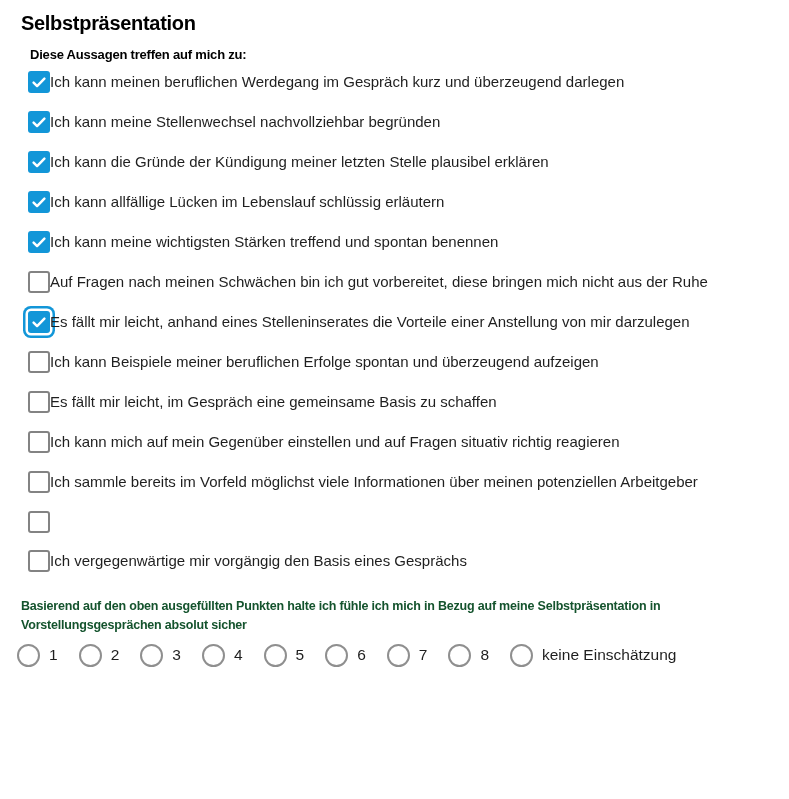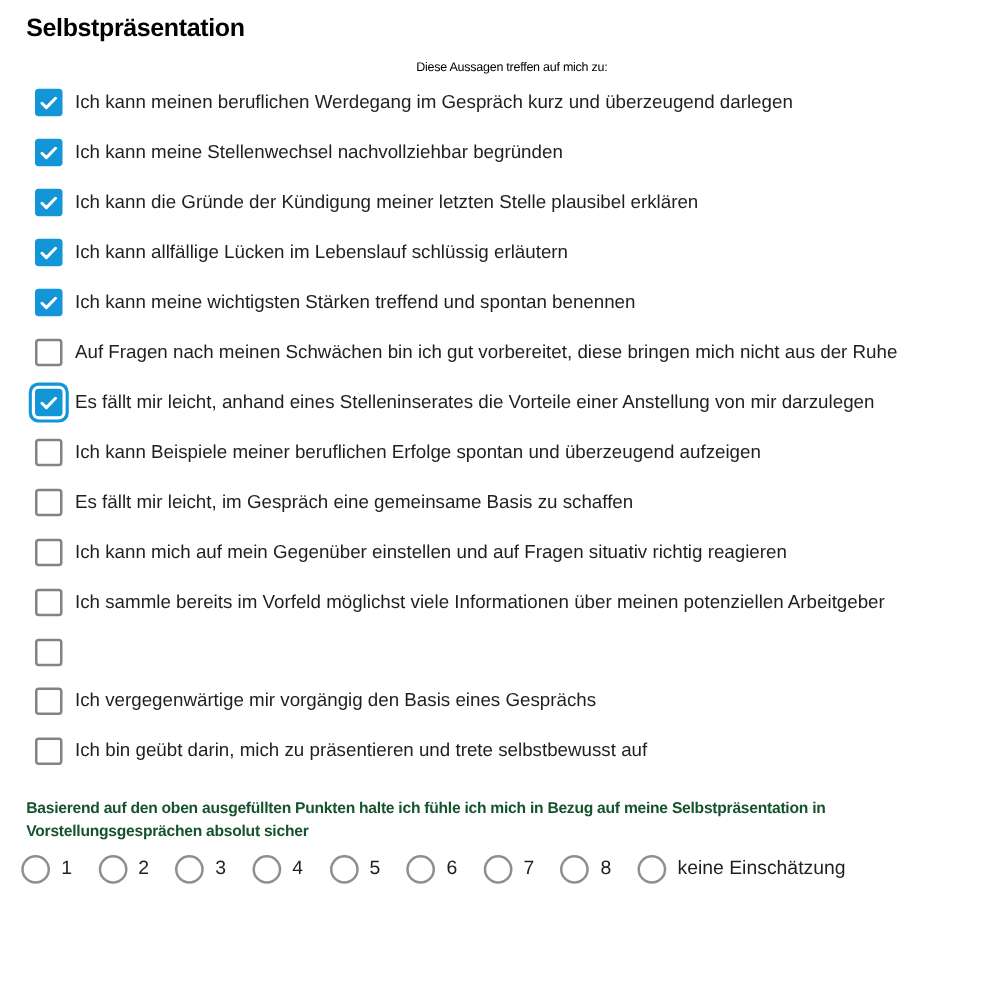--- a/index.html
+++ b/index.html
@@ -18,38 +18,36 @@
   .page-title {
     margin: 12px 0 12px 21px;
     font-size: 20px;
     font-weight: bold;
     letter-spacing: -0.3px;
     line-height: 23px;
     color: #000000;
   }
   .section-subtitle {
     margin: 5px 0 0 30px;
-    font-size: 10px;
-    font-weight: normal;
+    font-size: 13px;
+    font-weight: bold;
     letter-spacing: -0.2px;
     line-height: 15px;
     color: #000000;
-    text-align: center;
   }
 
   .checklist {
     margin: 8px 0 0 28px;
     display: flex;
     flex-direction: column;
     gap: 16px;
   }
   .check-row {
     display: flex;
     align-items: flex-start;
-    gap: 10px;
   }
   .checkbox {
     box-sizing: border-box;
     flex: 0 0 auto;
     width: 22px;
     height: 22px;
     margin-top: 1px;
     border-radius: 3px;
     border: 2px solid #838383;
     background: #ffffff;
@@ -219,26 +217,20 @@
     </span>
   </div>
 
   <div class="check-row">
     <span class="checkbox">
       
     </span>
     <span class="check-label">Ich vergegenwärtige mir vorgängig den Basis eines Gesprächs</span>
   </div>
 
-  <div class="check-row">
-    <span class="checkbox">
-      
-    </span>
-    <span class="check-label">Ich bin geübt darin, mich zu präsentieren und trete selbstbewusst auf</span>
-  </div>
 </div>
 
   <p class="rating-question">Basierend auf den oben ausgefüllten Punkten halte ich fühle ich mich in Bezug auf meine Selbstpräsentation in Vorstellungsgesprächen absolut sicher</p>
 
   <div class="rating-row" id="rating-row">
   <span class="rating-option">
     <span class="radio"></span>
     <span class="radio-label">1</span>
   </span>
 

